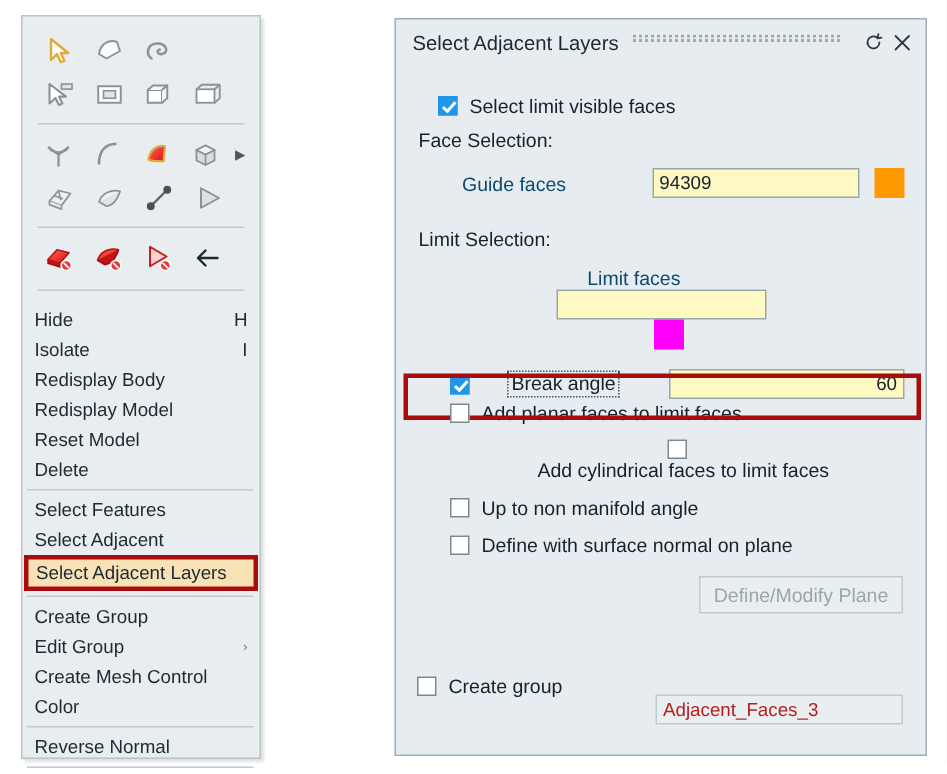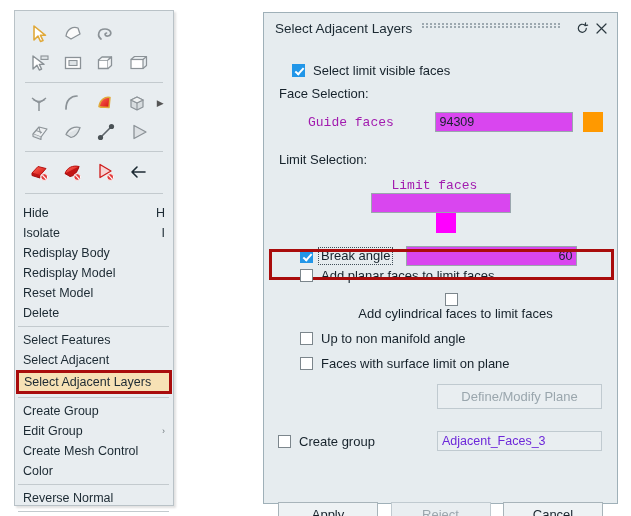--- a/index.html
+++ b/index.html
@@ -183,26 +183,25 @@
     margin-left: 8px;
     white-space: nowrap;
   }
   .section-label {
     font-size: 13px;
     color: #16222b;
     font-weight: normal;
   }
   .field-label {
     font-size: 13px;
-    color: #a21caf;
-    font-family: Liberation Mono, monospace;
+    color: #0c4a6e;
   }
   .txtfield {
     height: 20px;
-    background: #d946ef;
+    background: #fef9c3;
     border: 1px solid #9aa6ad;
     box-sizing: border-box;
     font-size: 12.5px;
     color: #16222b;
     padding: 0 4px;
     line-height: 18px;
     display: flex;
     align-items: center;
   }
   .txtfield.right { justify-content: flex-end; }
@@ -218,21 +217,22 @@
     font-size: 13px;
     color: #16222b;
     display: flex;
     align-items: center;
     justify-content: center;
   }
   .btn.disabled { color: #9aa6ad; border-color: #c0cad0; background: #e9eef1; }
   .field-disabled {
     background: #e9eef1;
     border: 1px solid #c0cad0;
-    color: #6d28d9;
+    color: #b91c1c;
+    margin-top: 32px;
   }
   .mnem { text-decoration: underline; }
 
   
   #break-angle-hl {
     position: absolute;
     left: 5px;
     top: 206px;
     width: 345px;
     height: 31px;
@@ -497,21 +497,21 @@
       </div>
 
       <div class="section-label" style="margin:20px 0 0 1px;">Limit Selection:</div>
 
       <div class="row" style="margin:11px 0 0 0;flex-direction:column;">
         <span class="field-label" style="width:158px; padding-left:30px; box-sizing:border-box;">Limit faces</span>
         <span class="txtfield" style="width:140px;"></span>
         <span class="swatch" style="margin-left: 10px; background: rgb(255, 0, 255);" id="sw-limit"></span>
       </div>
 
-      <div class="row" style="margin:13px 0 0 22px;">
+      <div class="row" style="margin:13px 0 0 22px;gap:20px;">
         <span class="chk checked"></span>
         <span class="chk-label focus-dotted">Break angle</span>
         <span class="txtfield right" style="width:171px; margin-left:13px;">60</span>
       </div>
       <div id="break-angle-hl"></div>
 
       <div id="opt-list" style="margin-top:2px;">
           <div class="row" style="margin: 0px 0px 10px 22px;">
             <span class="chk"></span>
             <span class="chk-label">Add planar faces to limit faces</span>
@@ -519,26 +519,26 @@
           <div class="row" style="margin: 0px 0px 10px 22px; flex-direction: column;">
             <span class="chk"></span>
             <span class="chk-label">Add cylindrical faces to limit faces</span>
           </div>
           <div class="row" style="margin: 0px 0px 10px 22px;">
             <span class="chk"></span>
             <span class="chk-label">Up to non manifold angle</span>
           </div>
           <div class="row" style="margin: 0px 0px 10px 22px;">
             <span class="chk"></span>
-            <span class="chk-label">Faces with surface limit on plane</span>
+            <span class="chk-label">Define with surface normal on plane</span>
           </div>
         </div>
 
       <div class="row" style="margin-top:13px; justify-content:flex-end; padding-right:1px;">
-        <span class="btn disabled" style="width:165px;">Define/Modify Plane</span>
+        <span class="btn disabled" style="width:136px;">Define/Modify Plane</span>
       </div>
 
       <div class="row" style="margin-top:22px;">
         <span class="chk"></span>
         <span class="chk-label" style="width:138px;">Create group</span>
         <span class="txtfield field-disabled" style="width:165px;">Adjacent_Faces_3</span>
       </div>
 
       <div id="dlg-buttons" class="row" style="margin-top:51px; justify-content:space-between;">
           <span class="btn" style="width: 100px;"><span class="mnem">A</span>pply</span>

